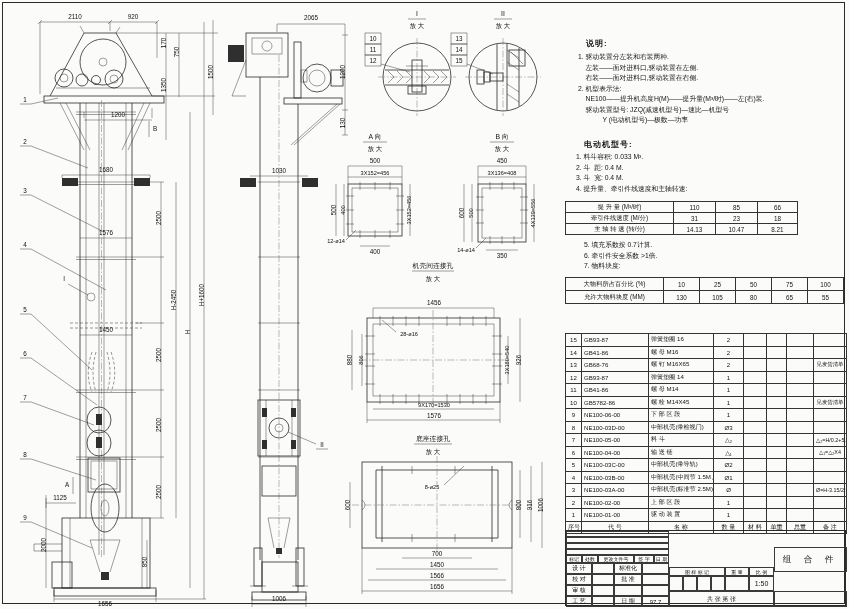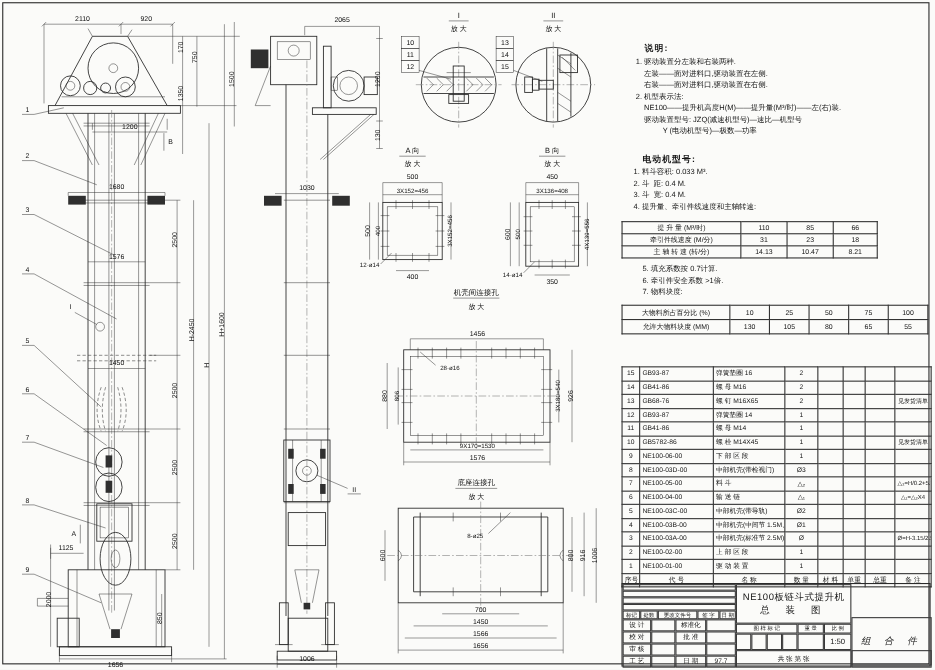--- a/index.html
+++ b/index.html
@@ -641,31 +641,27 @@
     <div class="c" style="left:76px;top:43px;width:27px;height:11px;"></div>
     <div class="c t6" style="left:0;top:54px;width:26px;height:11px;">审 核</div>
     <div class="c" style="left:26px;top:54px;width:22px;height:11px;"></div>
     <div class="c t6" style="left:48px;top:54px;width:28px;height:11px;"></div>
     <div class="c" style="left:76px;top:54px;width:27px;height:11px;"></div>
     <div class="c t6" style="left:0;top:65px;width:26px;height:11px;">工 艺</div>
     <div class="c" style="left:26px;top:65px;width:22px;height:11px;"></div>
     <div class="c t6" style="left:48px;top:65px;width:28px;height:11px;">日 期</div>
     <div class="c t6" style="left:76px;top:65px;width:27px;height:11px;">97.7</div>
 
-    <div class="c" style="left:103px;top:0;width:105px;height:36px;flex-direction:column;">
-      <div class="prod">NE100板链斗式提升机</div>
-      <div class="sheetname">总 装 图</div>
-    </div>
     <div class="c t5" style="left:103px;top:36px;width:56px;height:9px;">图 样 标 记</div>
     <div class="c t5" style="left:159px;top:36px;width:24px;height:9px;">重 量</div>
     <div class="c t5" style="left:183px;top:36px;width:25px;height:9px;">比 例</div>
     <div class="c" style="left:103px;top:45px;width:14px;height:15px;"></div>
     <div class="c" style="left:117px;top:45px;width:14px;height:15px;"></div>
     <div class="c" style="left:131px;top:45px;width:14px;height:15px;"></div>
     <div class="c" style="left:145px;top:45px;width:14px;height:15px;"></div>
     <div class="c" style="left:159px;top:45px;width:24px;height:15px;"></div>
     <div class="c t7" style="left:183px;top:45px;width:25px;height:15px;">1:50</div>
     <div class="c t6" style="left:103px;top:60px;width:105px;height:16px;">共  张  第  张</div>
 
-    <div class="c assy" style="left:208px;top:30px;width:73px;height:44px;font-style:italic;">组 合 件</div>
+    <div class="c assy" style="left:208px;top:16px;width:73px;height:25px;">组 合 件</div>
     <div class="c" style="left:208px;top:60px;width:73px;height:16px;"></div>
   </div>
 </div>
 
 </body></html>

